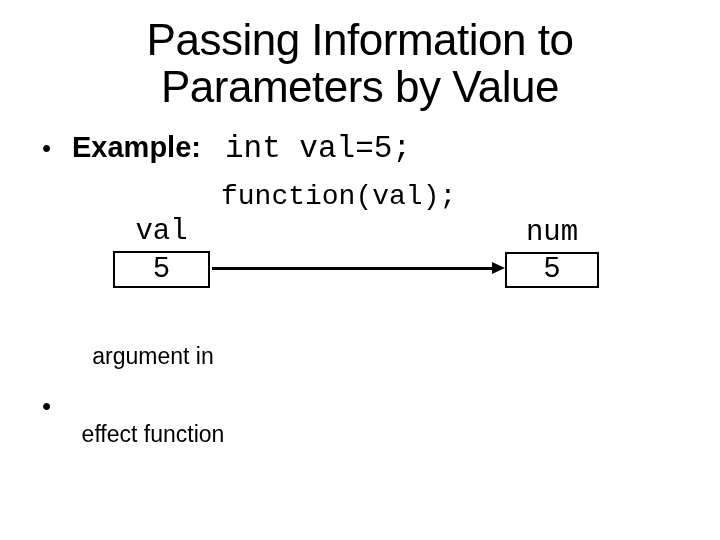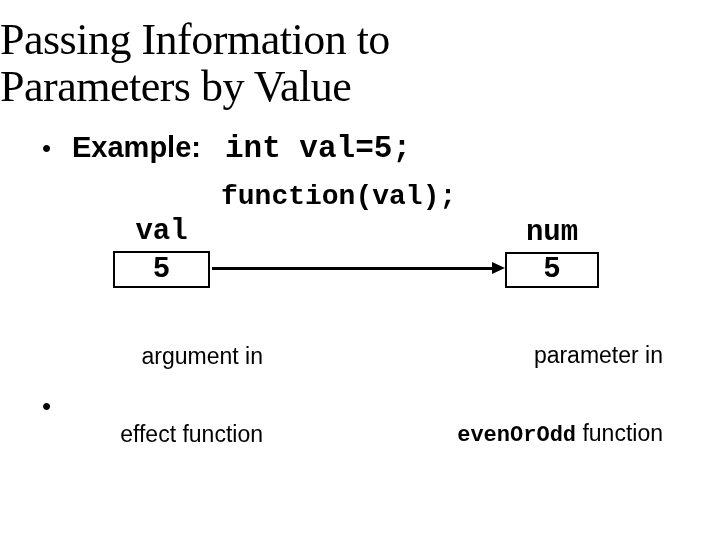--- a/index.html
+++ b/index.html
@@ -1,24 +1,24 @@
 <!DOCTYPE html>
 <html><head>
 <meta charset="utf-8">
 <style>
   html,body{margin:0;padding:0;background:#888;}
   .slide{
     position:relative;width:720px;height:540px;background:#ffffff;
     color:#000000;font-family:"Liberation Sans",sans-serif;overflow:hidden;
   }
-  .mono{font-family:"Liberation Mono","DejaVu Sans Mono",monospace;font-weight:700;}
+  .mono{font-family:"Liberation Mono","DejaVu Sans Mono",monospace;font-weight:400;}
   
   .title{
-    position:absolute;top:16px;left:0;width:720px;text-align:left;
-    font-size:44px;line-height:47px;font-weight:400;letter-spacing:-0.5px;font-family:Liberation Serif, serif;
+    position:absolute;top:16px;left:0;width:720px;text-align:center;
+    font-size:44px;line-height:47px;font-weight:400;letter-spacing:-0.5px;
   }
   
   .bullet1{
     position:absolute;left:42px;top:133px;display:flex;align-items:baseline;
     white-space:pre;
   }
   .bullet1 .dot{font-size:26px;line-height:1;width:30px;}
   .bullet1 .label{font-size:29px;line-height:1;font-weight:700;text-align:right;}
   .bullet1 .code{font-size:31px;line-height:1;margin-left:24px;}
   .codeline2{
@@ -33,21 +33,21 @@
     text-align:center;
   }
   .valuebox .val{font-size:29px;line-height:33px;display:block;}
   .connector{position:absolute;left:212px;top:267px;width:281px;height:3px;background:#000;}
   .arrowhead{
     position:absolute;left:492px;top:262px;width:0;height:0;
     border-top:6.5px solid transparent;border-bottom:6.5px solid transparent;
     border-left:13px solid #000;
   }
   .caption{
-    position:absolute;width:220px;text-align:right;font-size:23px;line-height:26px;
+    position:absolute;width:220px;text-align:center;font-size:23px;line-height:26px;
     white-space:pre;
   }
   .caption .mono{font-size:22px;}
   
   .bullet2{
     position:absolute;left:42px;top:387px;width:650px;display:flex;align-items:baseline;
   }
   .bullet2 .dot{font-size:26px;line-height:39px;width:22px;flex:0 0 22px;}
   .bullet2 .text{
     font-size:29px;line-height:39px;font-weight:700;white-space:pre-wrap;
@@ -81,22 +81,18 @@
     <div>effect function</div>
   </div>
 
   <div class="connector"></div>
   <div class="arrowhead"></div>
 
   <div class="varlabel mono" style="left:505px;top:219px;width:94px;">num</div>
   <div class="valuebox" style="left:505px;top:252px;width:94px;height:36px;">
     <span class="val mono" style="line-height:32px;">5</span>
   </div>
-  <div class="caption" style="left:443px;top:290px;">
-    <div>parameter in</div>
-    <div><span class="mono">evenOrOdd</span><span> function</span></div>
-  </div>
 
   <div class="bullet2">
     <span class="dot">•</span>
   </div>
 
 </div>
 
 </body></html>

